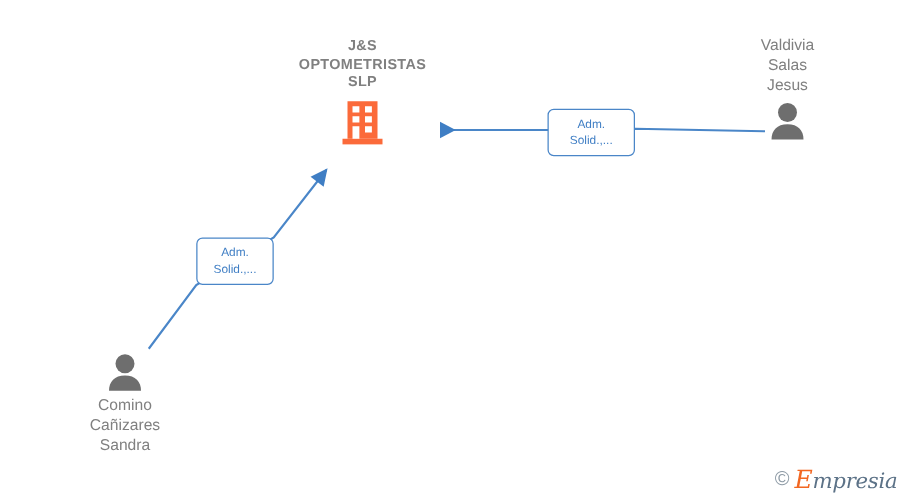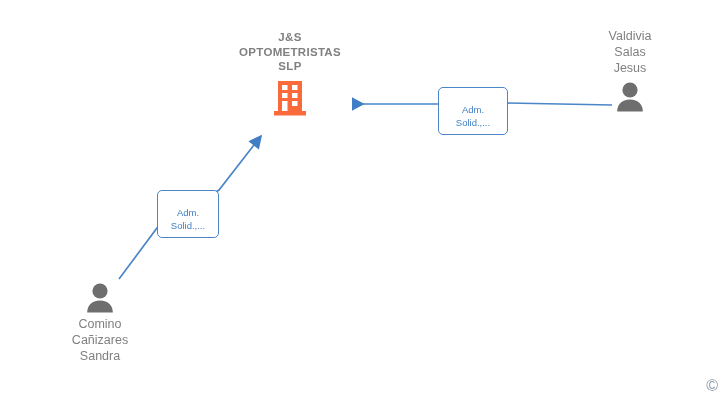--- a/index.html
+++ b/index.html
@@ -72,21 +72,21 @@
   
   .rel-label {
     position:absolute;
     border:1.4px solid #4a86c8;
     border-radius:5px;
     background:#ffffff;
     color:#3f7ec4;
     font-size:9.5px;
     line-height:13px;
     text-align:center;
-    padding:15px 6px 5px 6px;
+    padding:5px 6px 5px 6px;
     white-space:pre-line;
   }
   .rel-label.r1 { left:438px; top:87px;  width:70px; }
   .rel-label.r2 { left:157px; top:190px; width:62px; }
 
   
   .watermark {
     position:absolute;
     right:10px; bottom:6px;
     display:flex;
@@ -175,15 +175,18 @@
   </div>
 
   <div class="rel-label r1">Adm.
 Solid.,...</div>
 
   <div class="rel-label r2">Adm.
 Solid.,...</div>
 
   <div class="watermark">
     <span class="wm-c">©</span>
+    <span class="wm-text">
+      <span class="wm-e">E</span><span>mpresia</span>
+    </span>
   </div>
 
 </div>
 
 </body></html>

